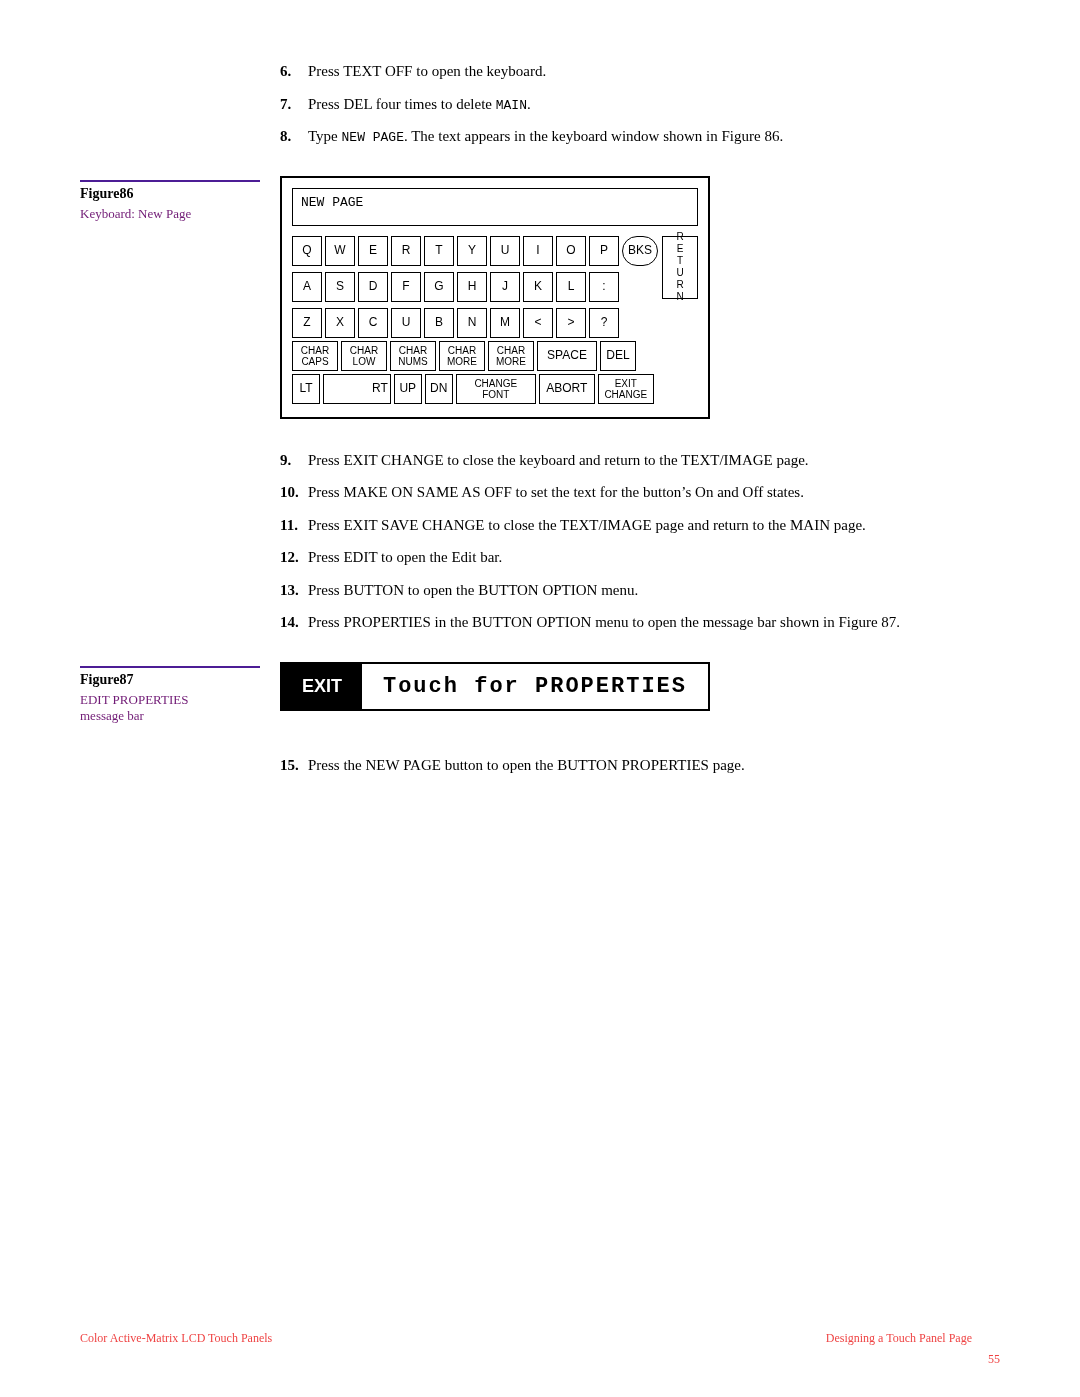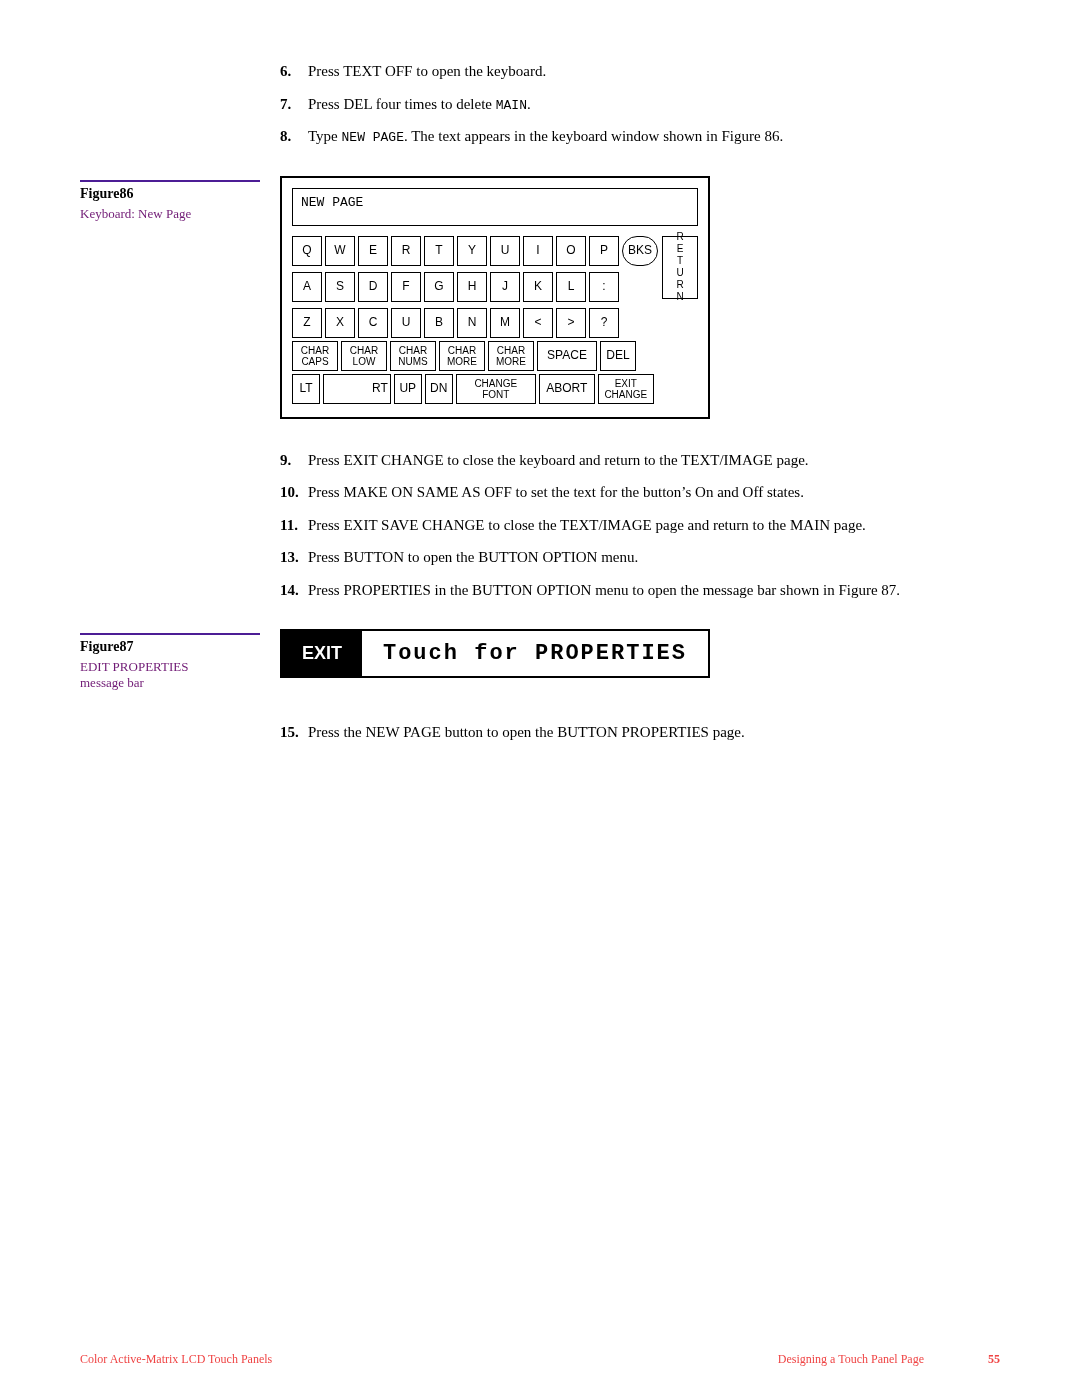--- a/index.html
+++ b/index.html
@@ -198,25 +198,26 @@
       flex-direction: row;
       justify-content: space-between;
       font-size: 12px;
       color: #ef4444;
       border-top: none;
     }
 
     .footer-right {
       display: flex;
       flex-direction: row;
-      gap: 64px;
+      gap: 16px;
     }
 
     .footer-page-num {
-      font-weight: bold;
+      font-weight: normal;
+      margin-top: 21px;
     }
 
     
     .intro-steps {
       margin-left: 200px;
       margin-bottom: 28px;
     }
   </style>
 </head>
 <body>
@@ -343,20 +344,24 @@
     <div class="step-item">
       <span class="step-number">10.</span>
       <span class="step-text">Press MAKE ON SAME AS OFF to set the text for the button’s On and Off states.</span>
     </div>
 
     <div class="step-item">
       <span class="step-number">11.</span>
       <span class="step-text">Press EXIT SAVE CHANGE to close the TEXT/IMAGE page and return to the MAIN page.</span>
     </div>
 
+    <div class="step-item">
+      <span class="step-number">12.</span>
+      <span class="step-text">Press EDIT to open the Edit bar.</span>
+    </div>
 
     <div class="step-item">
       <span class="step-number">13.</span>
       <span class="step-text">Press BUTTON to open the BUTTON OPTION menu.</span>
     </div>
 
     <div class="step-item">
       <span class="step-number">14.</span>
       <span class="step-text">Press PROPERTIES in the BUTTON OPTION menu to open the message bar shown in Figure 87.</span>
     </div>

